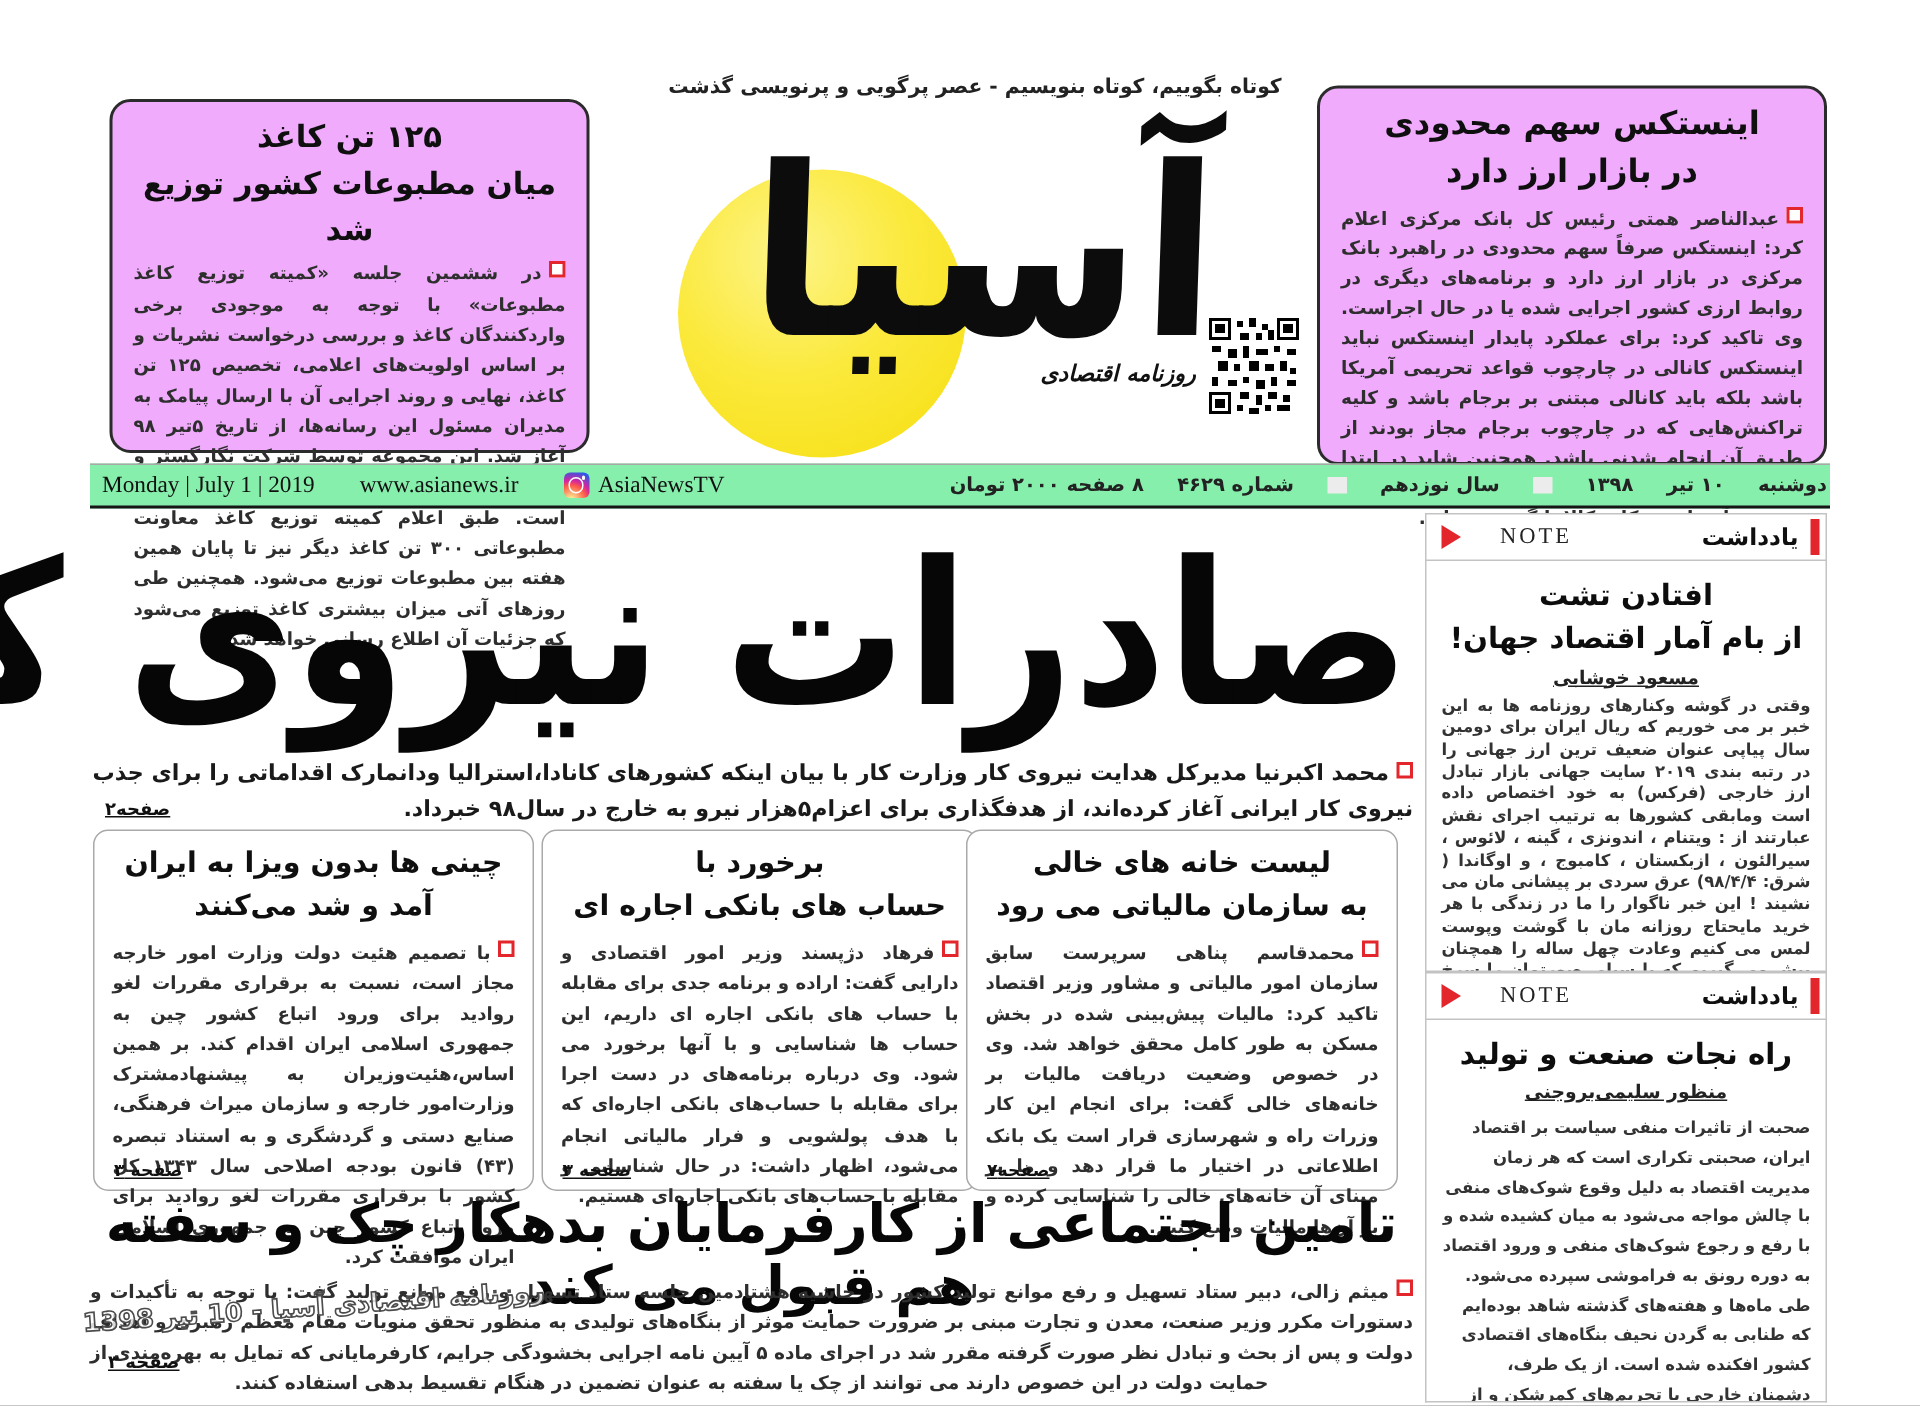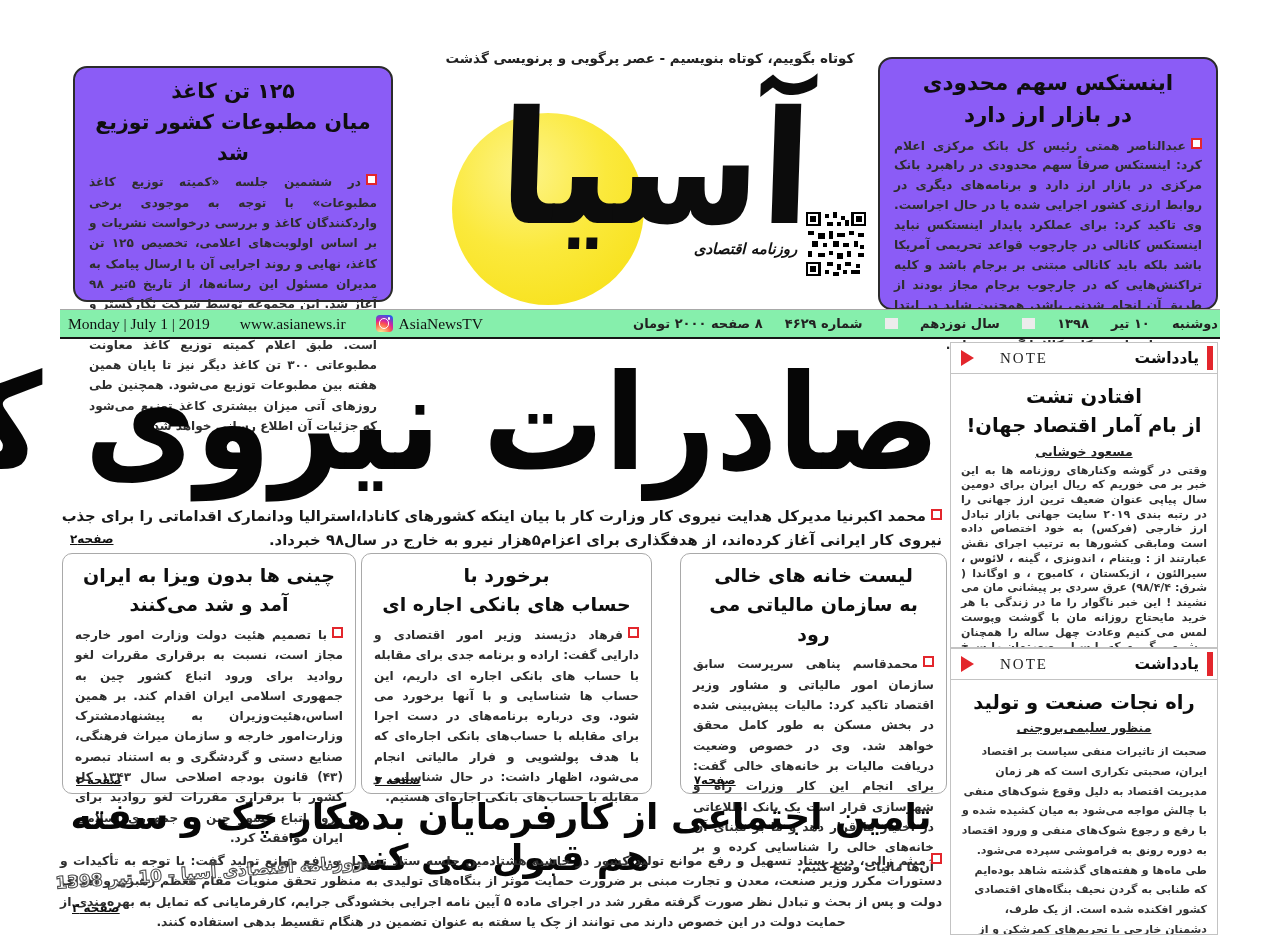--- a/index.html
+++ b/index.html
@@ -3,21 +3,21 @@
 <meta charset="utf-8">
 <style>
   html,body{margin:0;padding:0;background:#9a9a9a;}
   .page{position:relative;width:1280px;height:937px;background:#ffffff;margin:0 auto;
         font-family:"DejaVu Sans",sans-serif;color:#1c1c1c;overflow:hidden;}
   .fa{direction:rtl;}
   .abs{position:absolute;}
 
   
   .news-box{position:absolute;border:2px solid #2b2b2b;border-radius:14px;
-            padding:8px 14px;box-sizing:border-box;background:#8b5cf6;}
+            padding:8px 14px;box-sizing:border-box;background:#f0abfc;}
   .news-box .btitle{font-weight:bold;text-align:center;color:#0f0f0f;line-height:1.5;}
   .bodytxt{font-weight:bold;text-align:justify;color:#2e2e2e;}
   .redsq{display:inline-block;width:7px;height:7px;border:2px solid #e3262c;background:#fff;
          margin-left:5px;vertical-align:1px;}
 
   
   .tagline{font-size:13.5px;font-weight:bold;text-align:center;color:#222;}
   .logo-circle{border-radius:50%;
       background:radial-gradient(circle at 38% 30%, #fdf489 0%, #fbe93c 45%, #f6de0e 100%);}
   .logo-name{font-weight:bold;color:#0c0c0c;text-align:center;
@@ -190,21 +190,21 @@
 
   <div class="gray-box fa" style="left:361px;width:291px;">
     <div class="btitle">
       <span>برخورد با</span><br>
       <span>حساب های بانکی اجاره ای</span>
     </div>
     <p class="bodytxt" style="font-size:12.1px;line-height:1.68;margin:5px 0 0;"><span class="redsq"></span><span>فرهاد دژپسند وزیر امور اقتصادی و دارایی گفت: اراده و برنامه جدی برای مقابله با حساب های بانکی اجاره ای داریم، این حساب ها شناسایی و با آنها برخورد می شود. وی درباره برنامه‌های در دست اجرا برای مقابله با حساب‌های بانکی اجاره‌ای که با هدف پولشویی و فرار مالیاتی انجام می‌شود، اظهار داشت: در حال شناسایی و مقابله با حساب‌های بانکی اجاره‌ای هستیم.</span></p>
     <div class="pageref">صفحه ۳</div>
   </div>
 
-  <div class="gray-box fa" style="left:680px;width:267px;">
+  <div class="gray-box fa" style="left:644px;width:288px;">
     <div class="btitle">
       <span>لیست خانه های خالی</span><br>
       <span>به سازمان مالیاتی می رود</span>
     </div>
     <p class="bodytxt" style="font-size:12.1px;line-height:1.68;margin:5px 0 0;"><span class="redsq"></span><span>محمدقاسم پناهی سرپرست سابق سازمان امور مالیاتی و مشاور وزیر اقتصاد تاکید کرد: مالیات پیش‌بینی شده در بخش مسکن به طور کامل محقق خواهد شد. وی در خصوص وضعیت دریافت مالیات بر خانه‌های خالی گفت: برای انجام این کار وزرات راه و شهرسازی قرار است یک بانک اطلاعاتی در اختیار ما قرار دهد و ما بر مبنای آن خانه‌های خالی را شناسایی کرده و بر آن‌ها مالیات وضع کنیم.</span></p>
     <div class="pageref">صفحه۷</div>
   </div>
 
   <div class="note" style="top:342px;">
     <div class="note-header">

